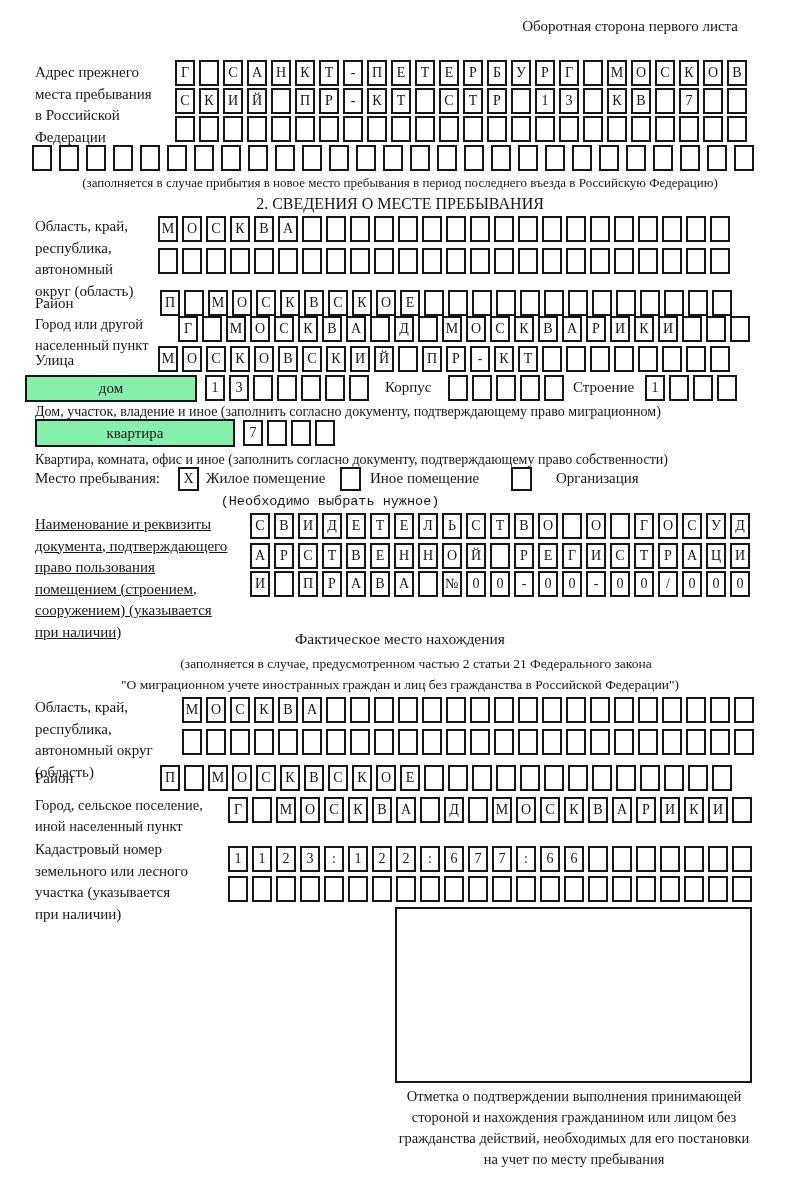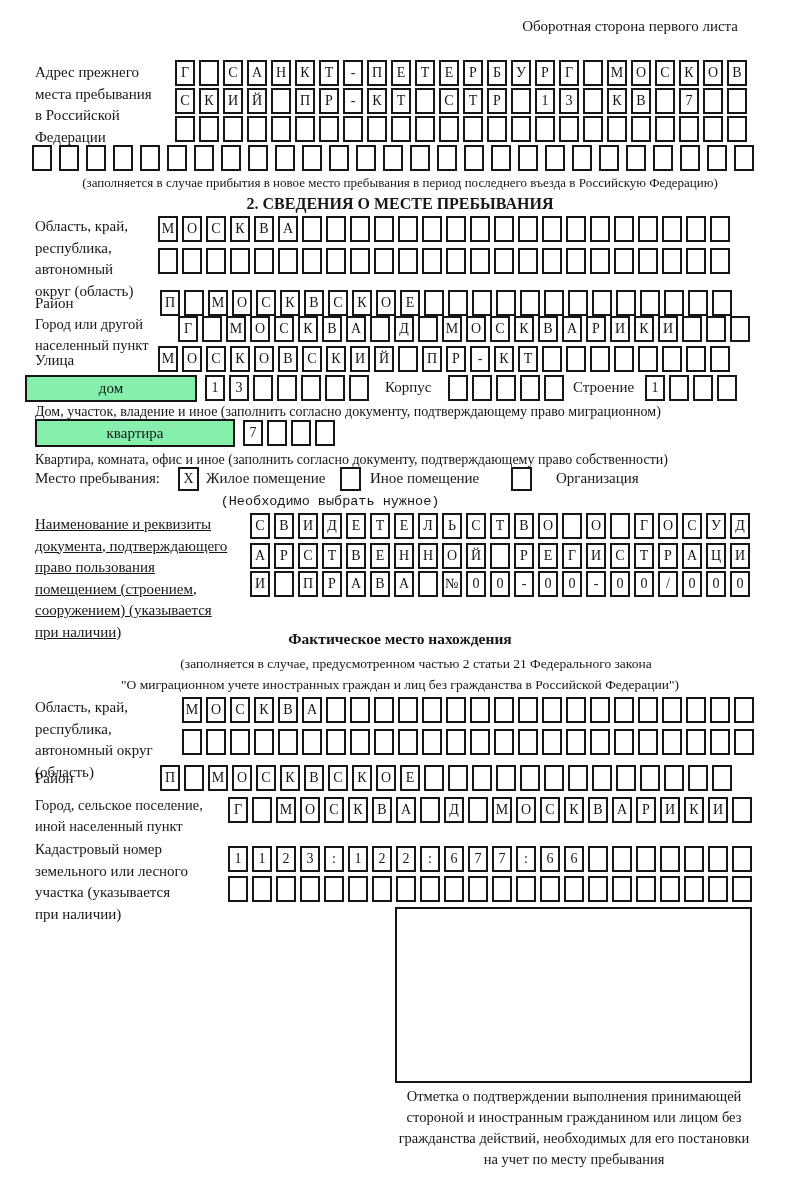--- a/index.html
+++ b/index.html
@@ -22,21 +22,21 @@
     position:absolute; border:2px solid #161616; background:#86efac;
     display:flex; align-items:center; justify-content:center; font-size:15px;
   }
   .chk {
     position:absolute; width:21px; height:24px; border:2px solid #161616;
     display:flex; align-items:center; justify-content:center; font-size:14px; background:#fff;
   }
   .note { font-size:13px; line-height:17px; }
   .note14 { font-size:14px; }
   .center { left:0; width:800px; text-align:center; }
-  .b { font-weight:bold; }
+  .b { font-weight:normal; }
   .bigbox { position:absolute; border:2px solid #161616; background:#fff; }
   .caption { font-size:14.5px; line-height:21px; text-align:center; white-space:pre-line; }
 </style>
 </head>
 <body>
 
 <div class="page">
 
   <div class="abs" style="top:18px; right:58px; font-size:15px;">Оборотная сторона первого листа</div>
 
@@ -588,17 +588,17 @@
       <span class="cell"></span>
       <span class="cell"></span>
       <span class="cell"></span>
       <span class="cell"></span>
       <span class="cell"></span>
       <span class="cell"></span>
     </div>
 
   <div class="bigbox" style="left:395px; top:907px; width:357px; height:176px;"></div>
   <div class="abs caption" style="left:374px; top:1086px; width:400px;">Отметка о подтверждении выполнения принимающей
-стороной и иностранным гражданином или лицом без
+стороной и нахождения гражданином или лицом без
 гражданства действий, необходимых для его постановки
 на учет по месту пребывания</div>
 
 </div>
 
 </body></html>

